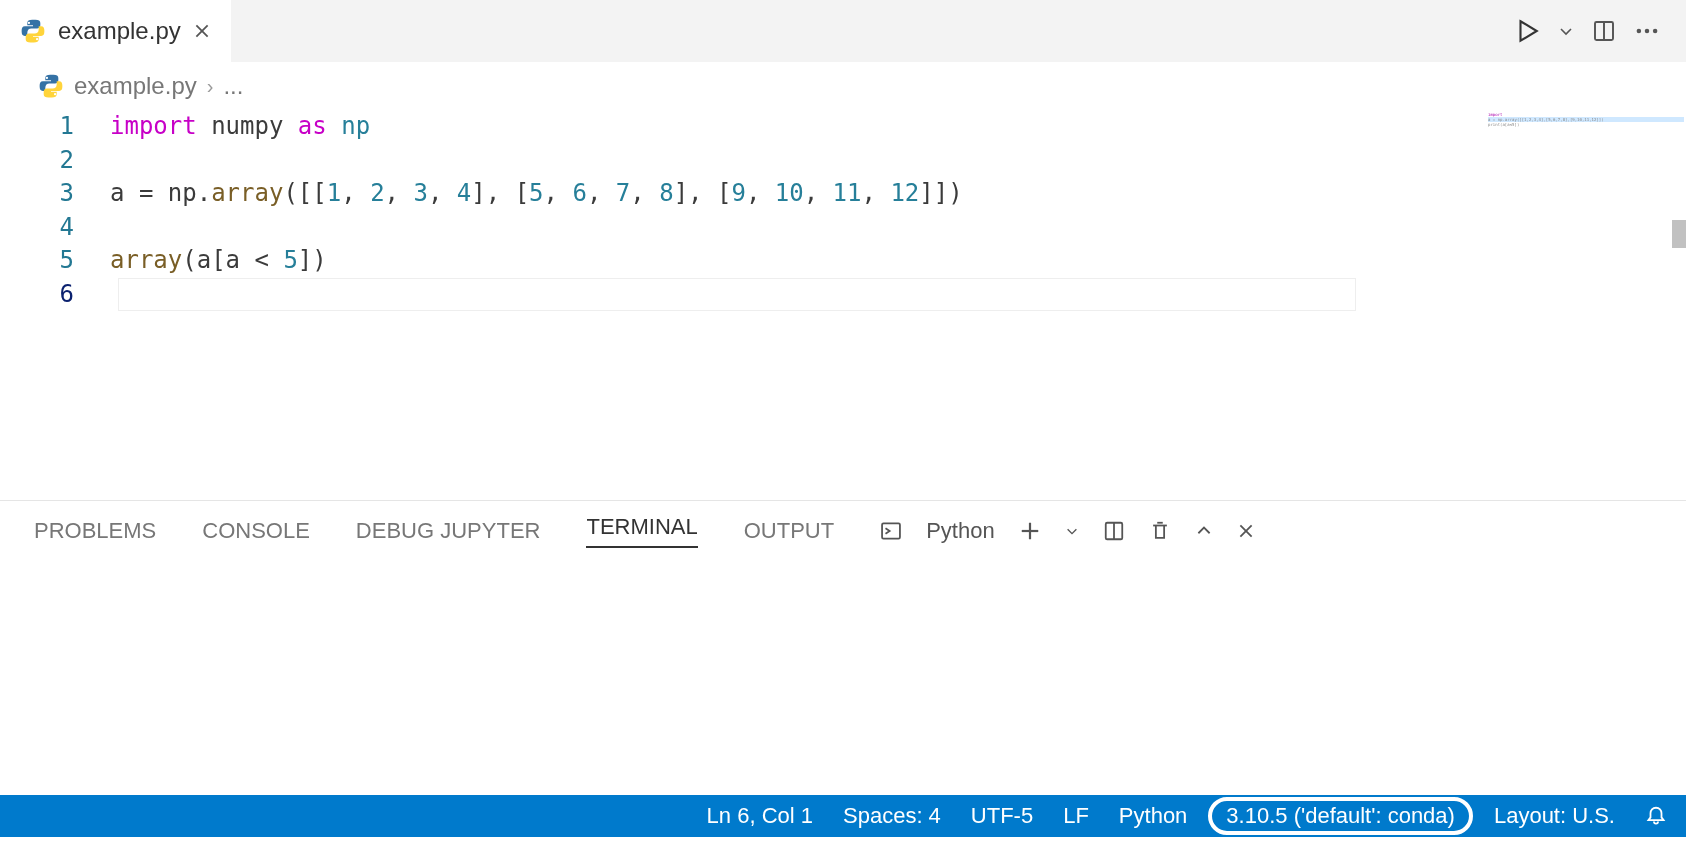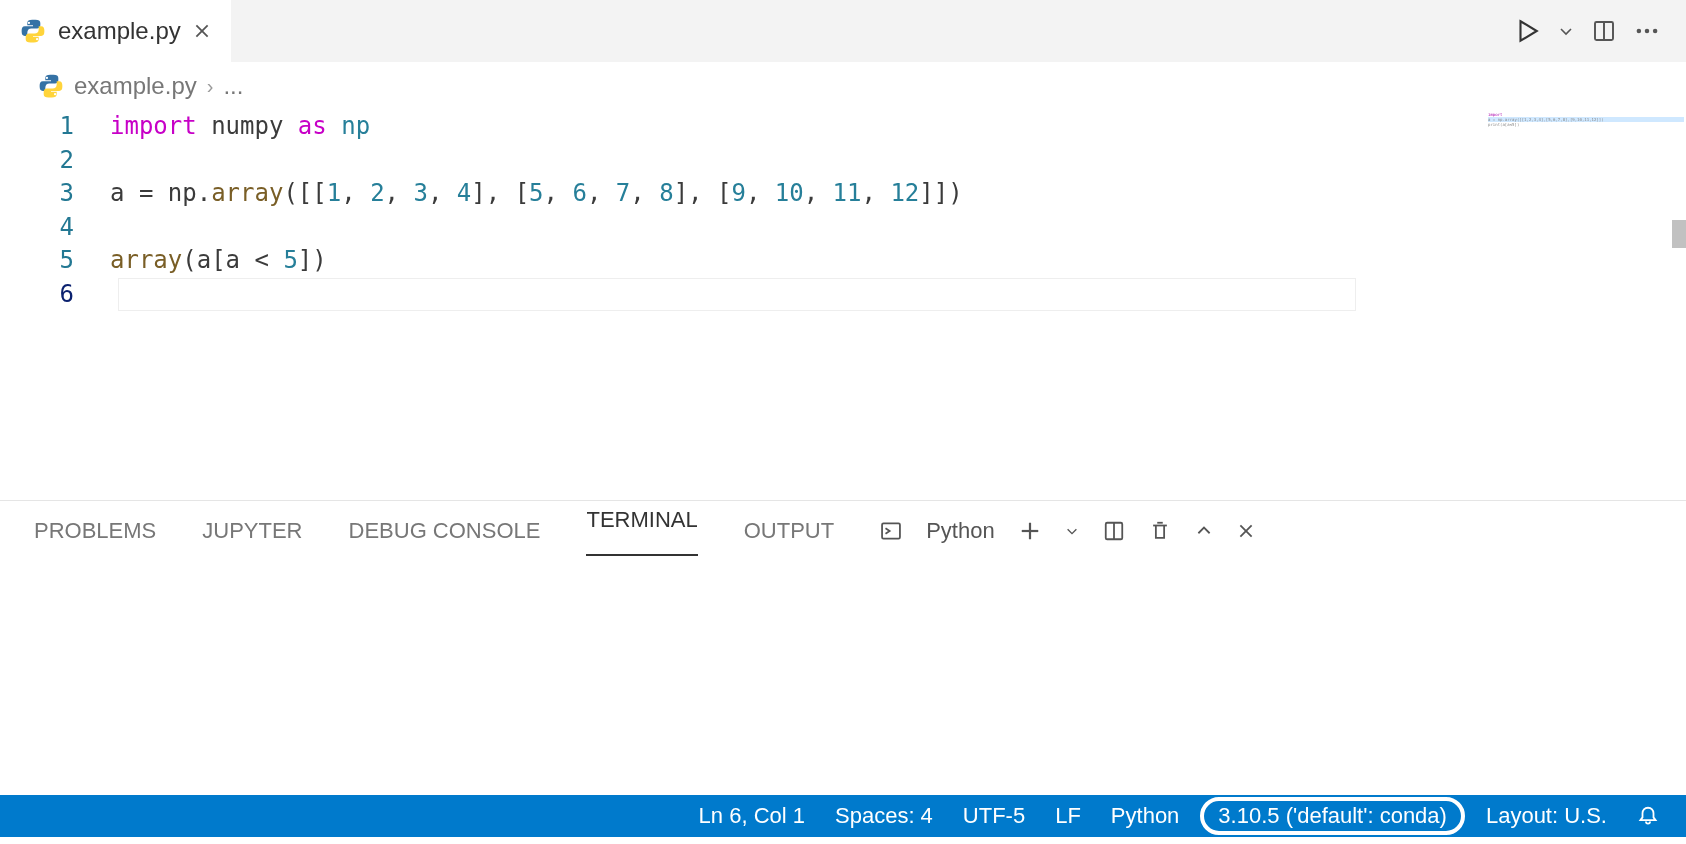--- a/index.html
+++ b/index.html
@@ -116,21 +116,21 @@
     align-items:center;
     padding: 0 34px;
     height:60px;
     font-size:22px;
     color:#777;
   }
   .panel-tabs .ptab { margin-right:46px; cursor:pointer; }
   .panel-tabs .ptab.active {
     color:#333;
     border-bottom:2px solid #333;
-    padding-bottom:21px;
+    padding-bottom:6px;
   }
   .panel-right {
     margin-left:auto;
     display:flex;
     align-items:center;
     gap:24px;
     color:#555;
     font-size:22px;
   }
   .terminal-body {
@@ -154,21 +154,21 @@
   }
   
   
   .statusbar {
     height: 42px;
     background:#007acc;
     color:#fff;
     display:flex;
     align-items:center;
     font-size:22px;
-    padding: 0 12px;
+    padding: 0 4px;
   }
   .statusbar .spacer { flex:1; }
   .status-item { margin: 0 15px; cursor:pointer; }
   .annot {
     border:4px solid #ffffff;
     border-radius: 28px;
     padding: 2px 14px;
     margin:0 6px;
   }
   
@@ -263,22 +263,22 @@
     <div style="color:#a0a">import</div>
     <div class="mm-hl">a = np.array([[1,2,3,4],[5,6,7,8],[9,10,11,12]])</div>
     <div>print(a[a&lt;5])</div>
   </div>
   <div class="scroll-nub"></div>
 </div>
 
 <div class="panel">
   <div class="panel-tabs">
     <span class="ptab">PROBLEMS</span>
-    <span class="ptab">JUPYTER</span>
-    <span class="ptab">DEBUG CONSOLE</span>
+    <span class="ptab">CONSOLE</span>
+    <span class="ptab">DEBUG JUPYTER</span>
     <span class="ptab active">TERMINAL</span>
     <span class="ptab">OUTPUT</span>
     <div class="panel-right">
       <span class="icon-btn">
         <svg width="22" height="22" viewBox="0 0 16 16" fill="none" stroke="#555" stroke-width="1.3">
             <rect x="1.5" y="2.5" width="13" height="11" rx="1"></rect>
             <polyline points="4,6 7,8 4,10"></polyline>
           </svg>
       </span>
       <span>Python</span>

